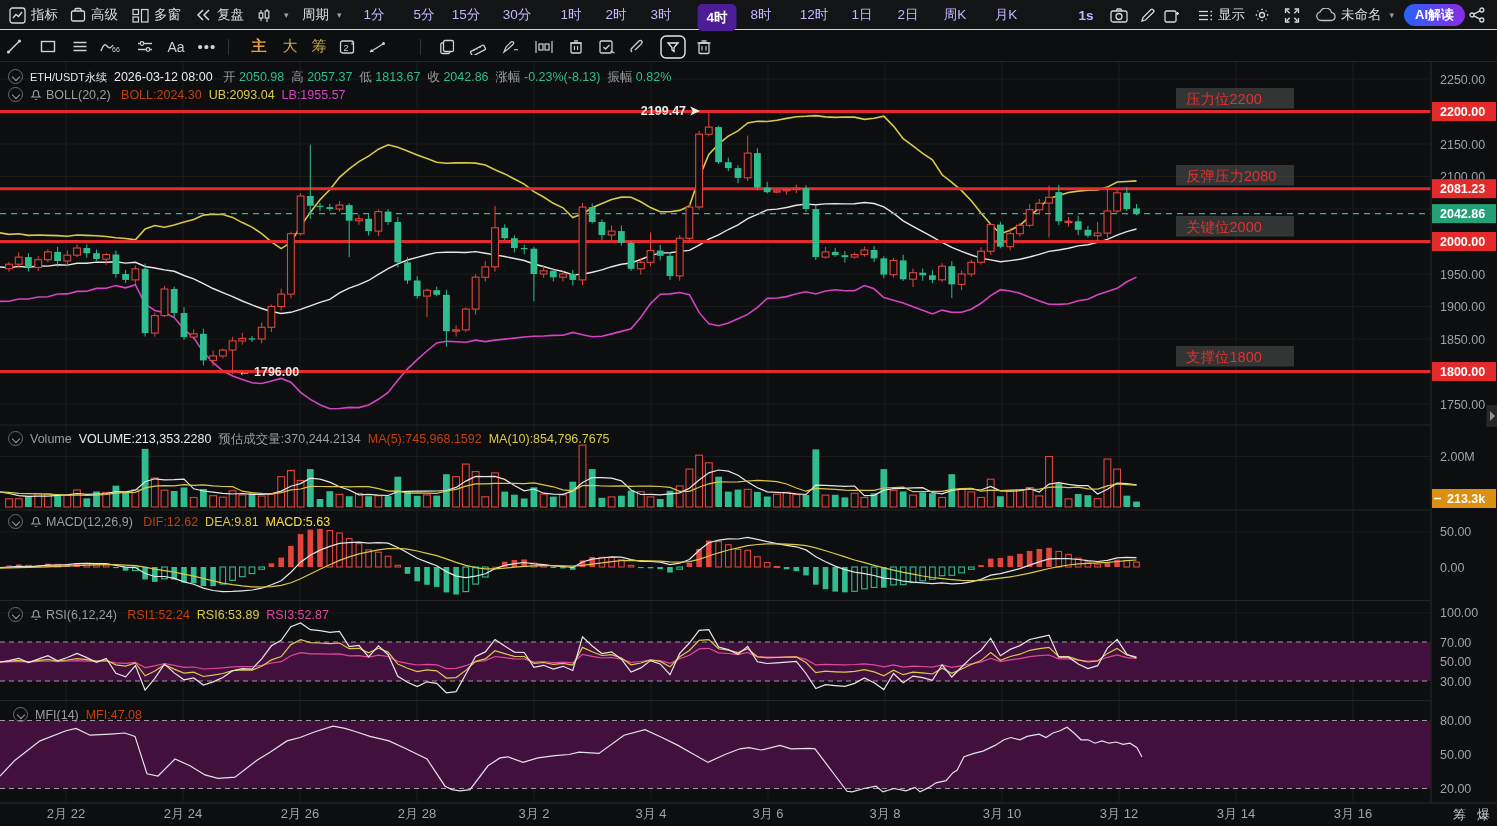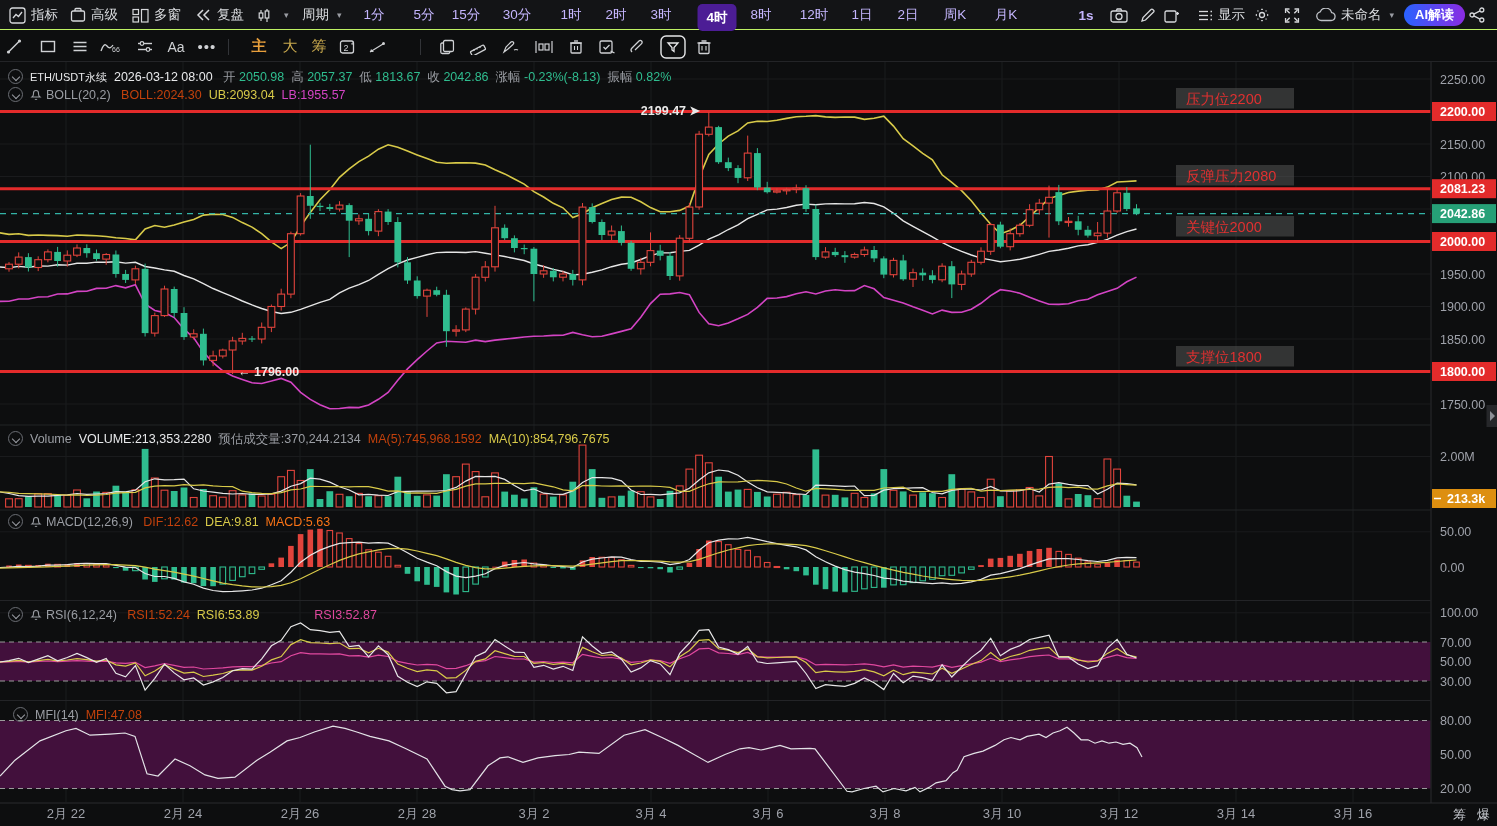--- a/index.html
+++ b/index.html
@@ -15,22 +15,22 @@
 svg.ic { display:block; }
 .t2i { position:absolute; top:0; height:31px; display:flex; align-items:center; transform:translateX(-50%); }
 .vsep { position:absolute; top:8px; width:1px; height:16px; background:#323438; }
 #aibtn { position:absolute; left:1404px; top:4px; height:22px; background:linear-gradient(90deg,#2962ff,#8a2be2); color:#fff; border-radius:11px; padding:0 11px; font-size:13px; font-weight:bold; display:flex; align-items:center; }
 .legend { position:absolute; font-size:12.5px; color:#9a9da3; white-space:nowrap; z-index:5; }
 .legend b { color:#c2410c; font-weight:normal; }
 .legend .w { color:#e8e9eb; }
 .legend .g { color:#2fbd8f; }
 .legend .y { color:#d8ca49; }
 .legend .m { color:#d344c4; }
-.legend .r { color:#f97316; }
-.legend .pk { color:#e0489e;margin-left:48px; }
+.legend .r { color:#fde047; }
+.legend .pk { color:#e0489e; }
 .chev { display:inline-block; width:15px; height:15px; border:1px solid #6a6d73; border-radius:50%; position:relative; top:3px; margin-right:7px; }
 .chev:after { content:""; position:absolute; left:4px; top:4px; width:5px; height:5px; border-right:1.4px solid #9a9da3; border-bottom:1.4px solid #9a9da3; transform:rotate(45deg); }
 .bell { display:inline-block; position:relative; top:2px; margin-right:4px; }
 </style></head>
 <body>
 <svg width="1497" height="826" viewBox="0 0 1497 826">
 <defs>
 <clipPath id="mainClip">
         <rect x="0" y="63" width="1430.5" height="362"></rect>
       </clipPath>

